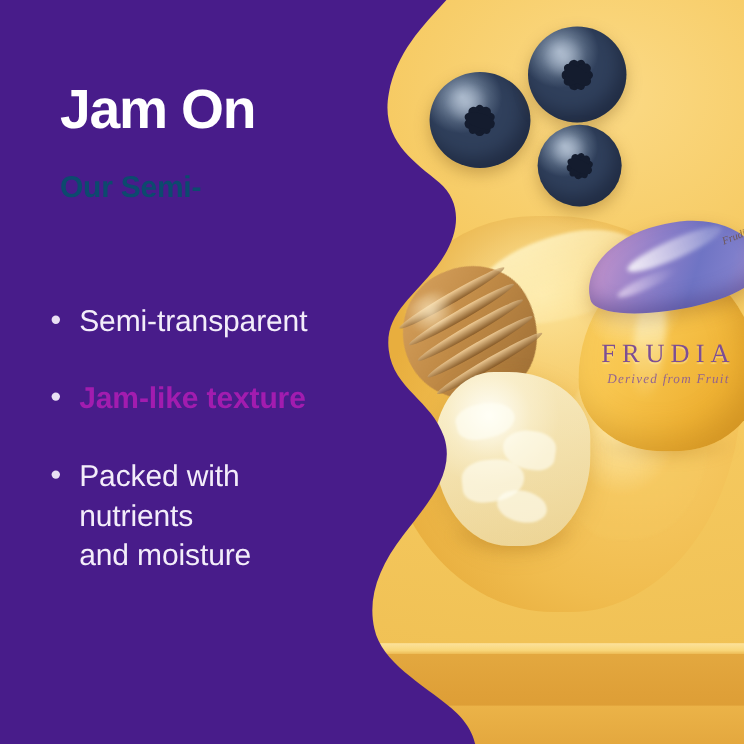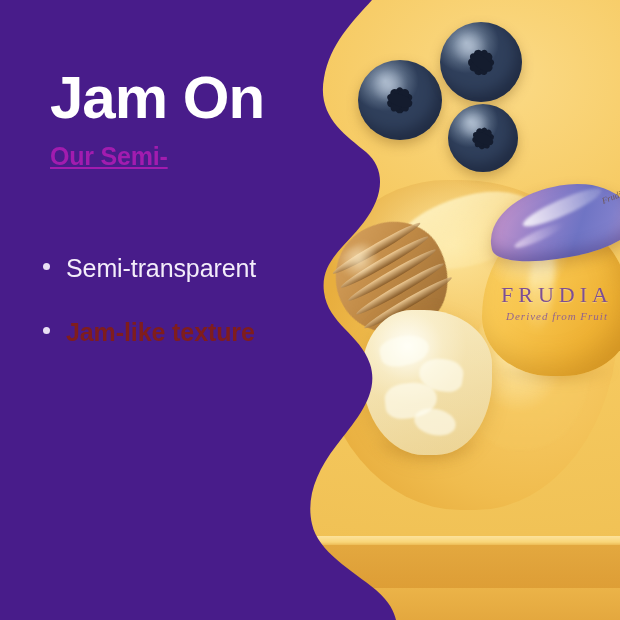--- a/index.html
+++ b/index.html
@@ -188,39 +188,39 @@
   }
 
   
   .panel{position:absolute;left:0;top:0;width:620px;height:620px;pointer-events:none;}
   .panel svg{display:block;}
 
   
   .content{position:absolute;left:0;top:0;width:330px;height:620px;}
   .title{
     position:absolute;left:50px;top:68px;
-    font-size:60px;font-weight:bold;color:#FFFFFF;
+    font-size:46px;font-weight:bold;color:#FFFFFF;
     letter-spacing:-1px;line-height:1;
   }
   .subtitle{
     position:absolute;left:50px;top:140px;width:280px;
-    font-size:25px;font-weight:bold;color:#a21caf;
-    line-height:1.28;letter-spacing:-.2px;text-decoration:underline;
+    font-size:25px;font-weight:bold;color:#0c4a6e;
+    line-height:1.28;letter-spacing:-.2px;
   }
   .bullets{position:absolute;left:40px;top:252px;width:290px;}
   .bullet{position:relative;padding-left:26px;margin-bottom:31px;}
   .bullet:last-child{margin-bottom:0;}
   .dot{
     position:absolute;left:3px;top:11px;width:7px;height:7px;
     background:#E9DFF4;border-radius:50%;
   }
   .btext{
     font-size:25px;color:#F3EDFA;line-height:1.33;letter-spacing:-.1px;
   }
-  .btext.bold{font-weight:bold;color:#7f1d1d;}
+  .btext.bold{font-weight:bold;color:#a21caf;}
 </style>
 </head>
 <body>
 
 <div class="stage">
 
   <div class="photo">
     <div class="photo-base"></div>
     <div class="board-top"></div>
     <div class="shelf-edge"></div>
@@ -328,17 +328,23 @@
         <span class="dot"></span>
         <div class="btext">Semi-transparent</div>
       </div>
 
       <div class="bullet">
         <span class="dot"></span>
         <div class="btext bold">Jam-like texture</div>
       </div>
 
 
+      <div class="bullet">
+        <span class="dot"></span>
+        <div class="btext">Packed with</div>
+        <div class="btext">nutrients</div>
+        <div class="btext">and moisture</div>
+      </div>
 
     </div>
   </div>
 
 </div>
 
 </body></html>

